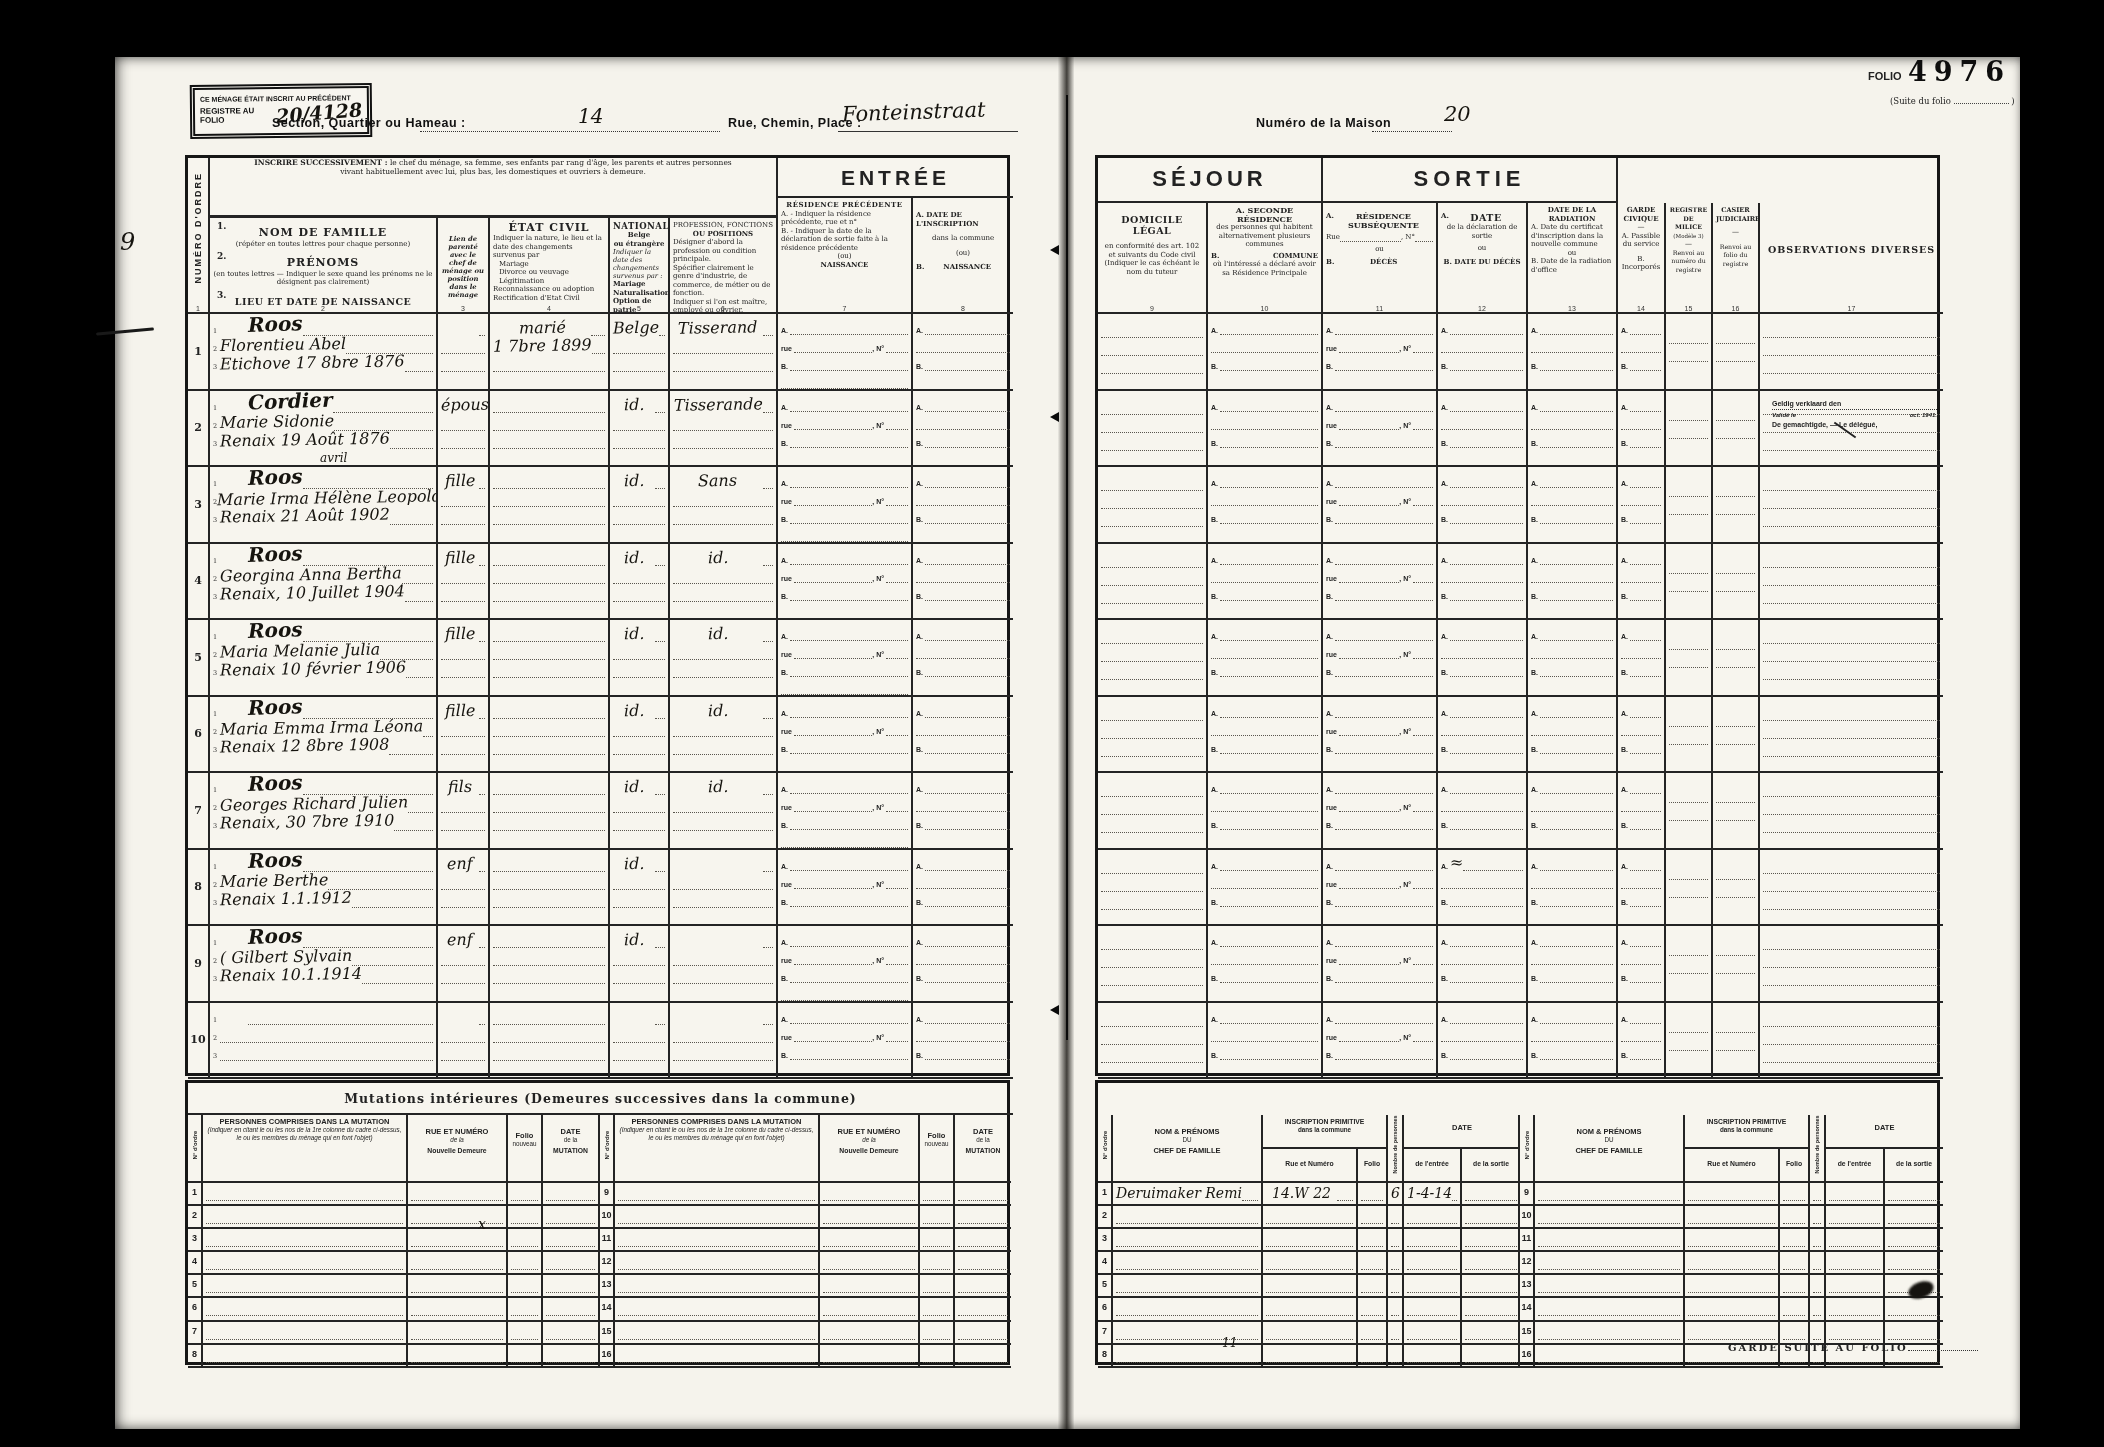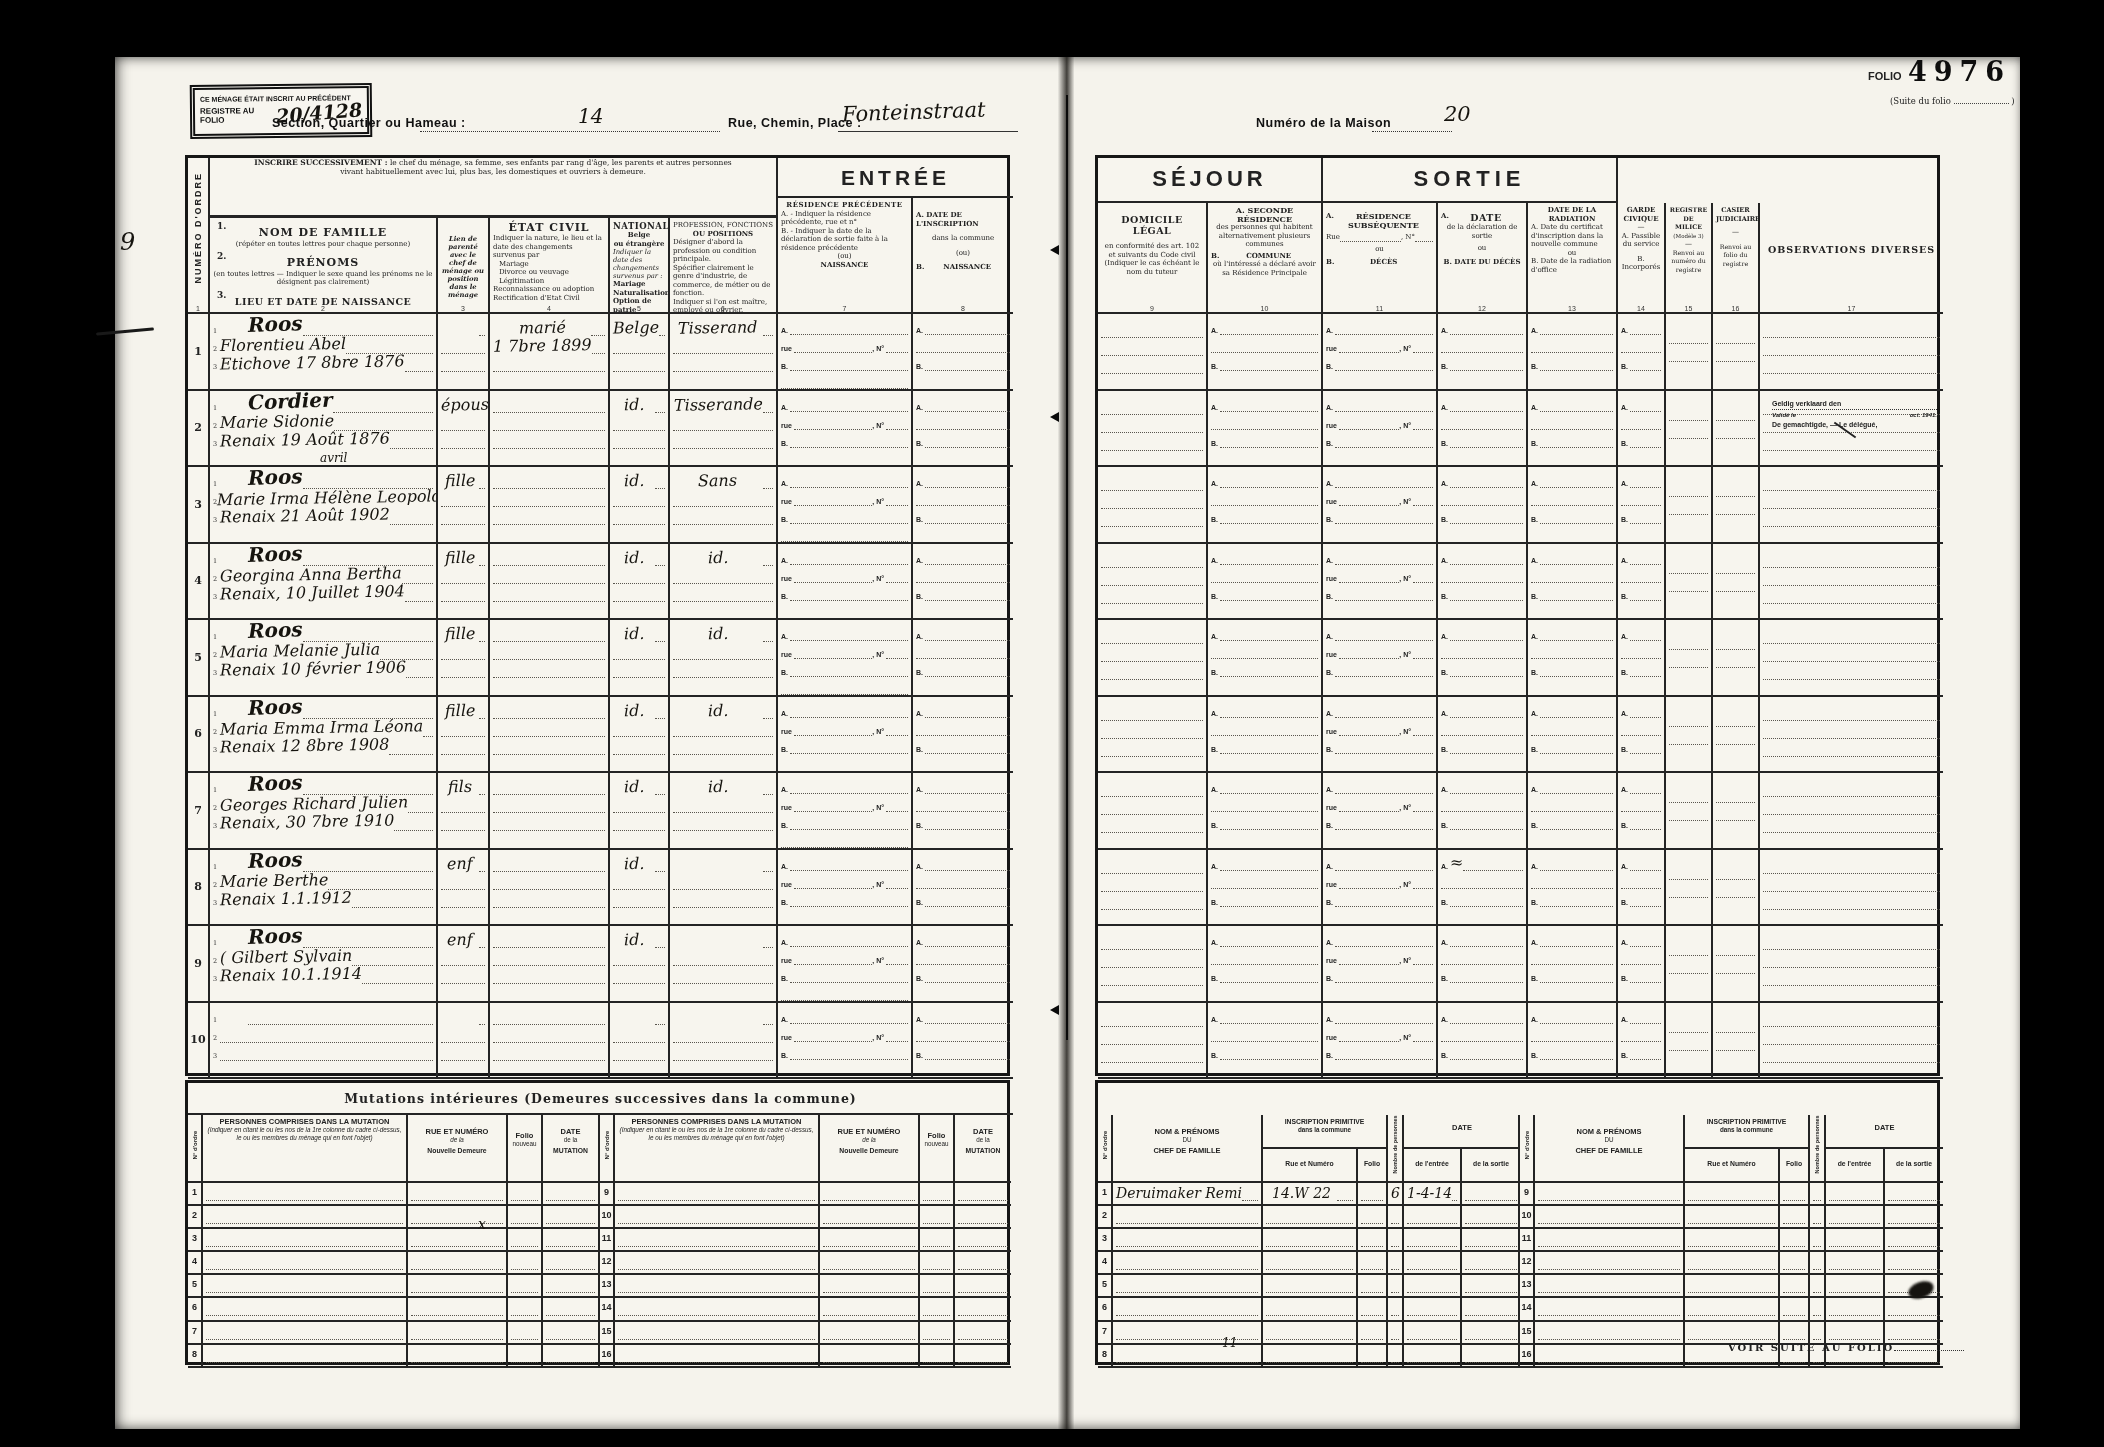--- a/index.html
+++ b/index.html
@@ -1199,21 +1199,21 @@
     <div class="h-sm" style="text-align:center; padding-top:6px">en conformité des art. 102 et suivants du Code civil</div>
     <div class="h-sm" style="text-align:center">(Indiquer le cas échéant le nom du tuteur</div>
     <div class="cnum">9</div>
   </div>
 
   <div class="c pad" style="grid-area:2/2/3/3">
     <div class="h-sm" style="font-weight:bold; font-size:8px; text-align:center">A. SECONDE RÉSIDENCE</div>
     <div class="h-sm" style="text-align:center">des personnes qui habitent alternativement plusieurs communes</div>
     <div style="display:flex; padding-top:3px">
         <span class="h-sm" style="font-weight:bold">B.</span>
-      <span class="h-sm" style="font-weight:bold; flex:1; text-align:center">COMMUNE</span>
+      <span class="h-sm" style="font-weight:bold; flex:1; text-align:right">COMMUNE</span>
       </div>
     <div class="h-sm" style="text-align:center">où l'intéressé a déclaré avoir sa Résidence Principale</div>
     <div class="cnum">10</div>
   </div>
 
   <div class="c pad" style="grid-area:2/3/3/4">
     <div style="display:flex; padding-top:6px">
         <span class="h-sm" style="font-weight:bold">A.</span>
       <span class="h-sm" style="font-weight:bold; font-size:8px; flex:1; text-align:center">RÉSIDENCE SUBSÉQUENTE</span>
       </div>
@@ -3296,21 +3296,21 @@
       </div>
       <div class="c noR" style="grid-area: 10 / 7;">
         <div class="bl" style="height: 18px;">
           <div class="fill"></div>
         </div>
       </div>
     </div>
 </div>
 
 <div class="voir">
-  <span>VOIR SUITE AU FOLIO</span><span style="display:inline-block;width:70px;border-bottom:1.5px dotted #333;"></span>
+  <span>GARDE SUITE AU FOLIO</span><span style="display:inline-block;width:70px;border-bottom:1.5px dotted #333;"></span>
 </div>
 
 <div class="abs hw" style="left:1222px; top:1336px; font-size:12px;">11</div>
 
 <div id="fold"></div>
 <div id="foldline"></div>
 <div class="foldarrow" style="left:1050px; top:245px;"></div>
 <div class="foldarrow" style="left:1050px; top:412px;"></div>
 <div class="foldarrow" style="left:1050px; top:1005px;"></div>
 <div class="blob"></div>

